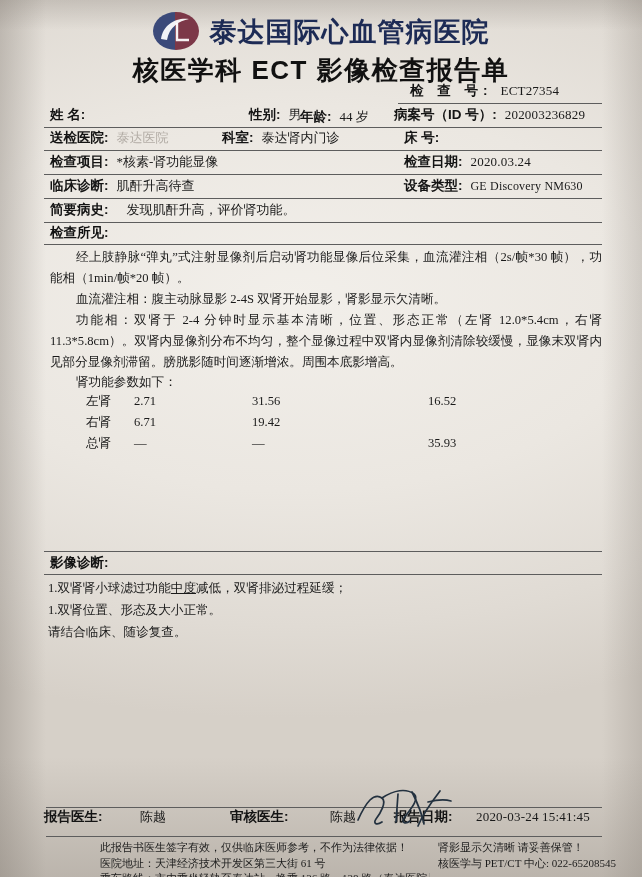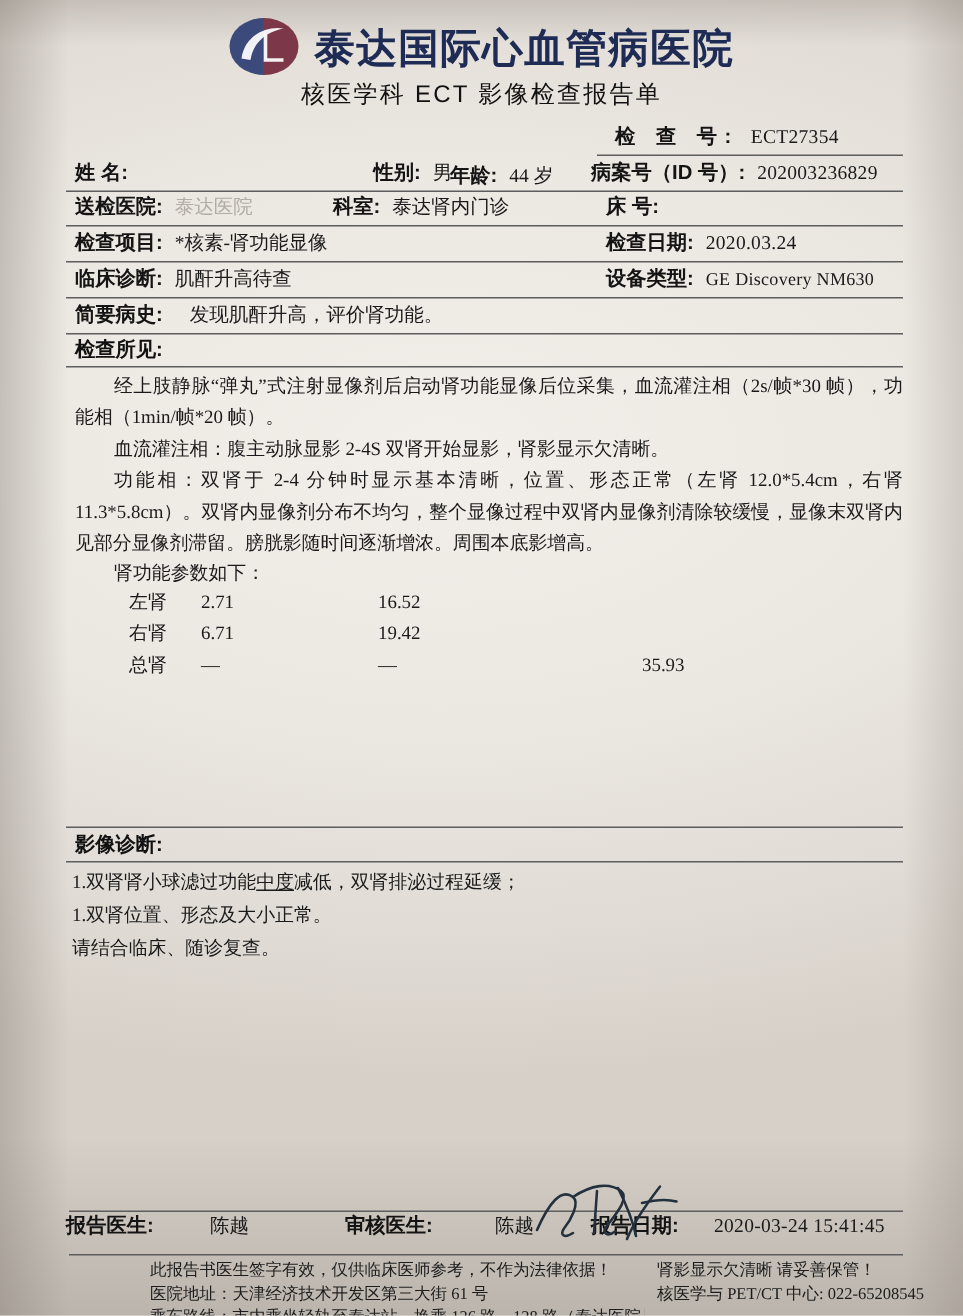--- a/index.html
+++ b/index.html
@@ -68,22 +68,22 @@
     font-family: "Liberation Sans", "DejaVu Sans", sans-serif;
     font-weight: bold;
     font-size: 27px;
     letter-spacing: 1px;
     color: #1d2b55;
     white-space: nowrap;
   }
   .rpt-title {
     margin-top: 3px;
     font-family: "Liberation Sans", "DejaVu Sans", sans-serif;
-    font-weight: normal;
-    font-size: 16px;
+    font-weight: bold;
+    font-size: 26px;
     letter-spacing: 1.5px;
     color: #111;
     white-space: nowrap;
   }
   .lbl {
     font-family: "Liberation Sans", "DejaVu Sans", sans-serif;
     font-weight: bold;
     font-size: 13.5px;
     color: #141414;
     white-space: nowrap;
@@ -251,20 +251,21 @@
 
     <div class="para indent" style="left:50px; top:310px; width:552px;">功能相：双肾于 2-4 分钟时显示基本清晰，位置、形态正常（左肾 12.0*5.4cm，右肾 11.3*5.8cm）。双肾内显像剂分布不均匀，整个显像过程中双肾内显像剂清除较缓慢，显像末双肾内见部分显像剂滞留。膀胱影随时间逐渐增浓。周围本底影增高。</div>
 
     <div class="para indent" style="left:50px; top:372px; width:552px;">肾功能参数如下：</div>
 
     <div class="tbl" style="left:86px; top:393px; width:516px;">
 
       <div class="trow">
         <span class="c0">左肾</span>
         <span class="c1">2.71</span>
+        <span class="c2">31.56</span>
         <span class="c3">16.52</span>
       </div>
       <div class="trow">
         <span class="c0">右肾</span>
         <span class="c1">6.71</span>
         <span class="c3">19.42</span>
       </div>
       <div class="trow">
         <span class="c0">总肾</span>
         <span class="c1">—</span>

